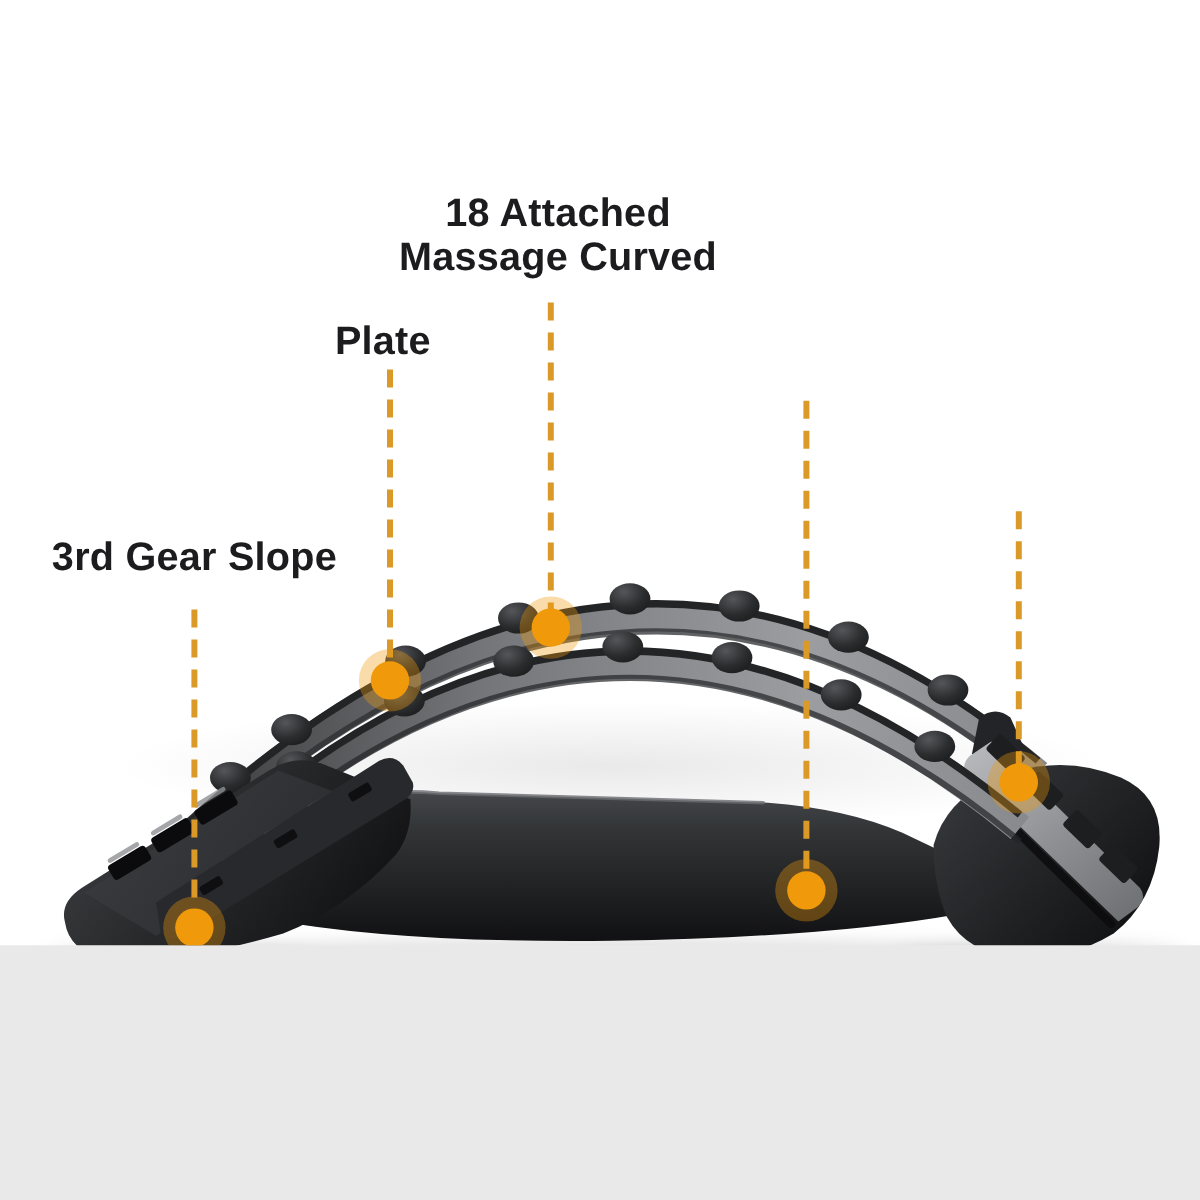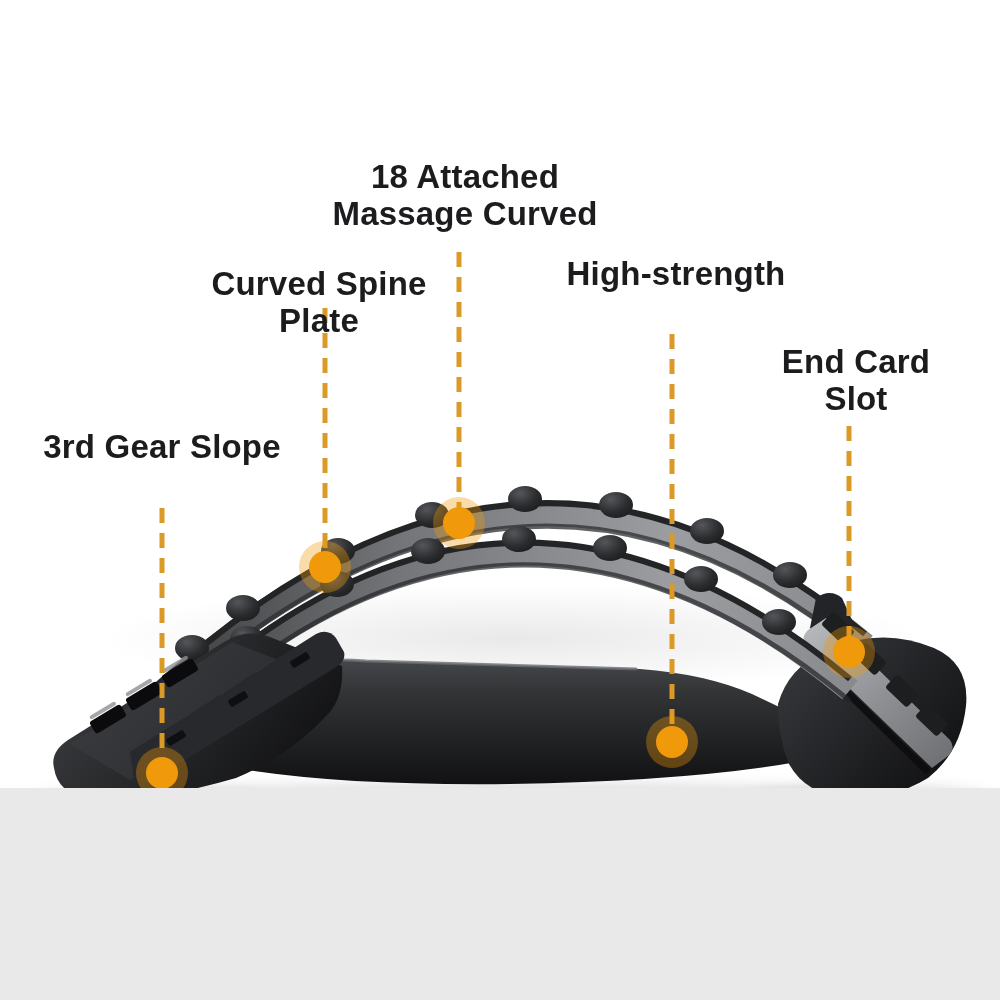--- a/index.html
+++ b/index.html
@@ -205,30 +205,24 @@
       </g>
     </g>
   </svg>
 
   <div class="callout-label" style="left:465px;top:158px;">
     <span>18 Attached</span>
     <span>Massage Curved</span>
   </div>
 
   <div class="callout-label" style="left:319px;top:265px;">
-    <span>Curved Spine</span>
     <span>Plate</span>
   </div>
 
   <div class="callout-label" style="left:676px;top:255px;">
-    <span>High-strength</span>
-  </div>
-
-  <div class="callout-label" style="left:856px;top:343px;">
-    <span>End Card</span>
-    <span>Slot</span>
-  </div>
-
-  <div class="callout-label" style="left:162px;top:428px;">
+  </div>
+
+
+  <div class="callout-label" style="left:162px;top:445px;">
     <span>3rd Gear Slope</span>
   </div>
 
 </div>
 
 </body></html>

